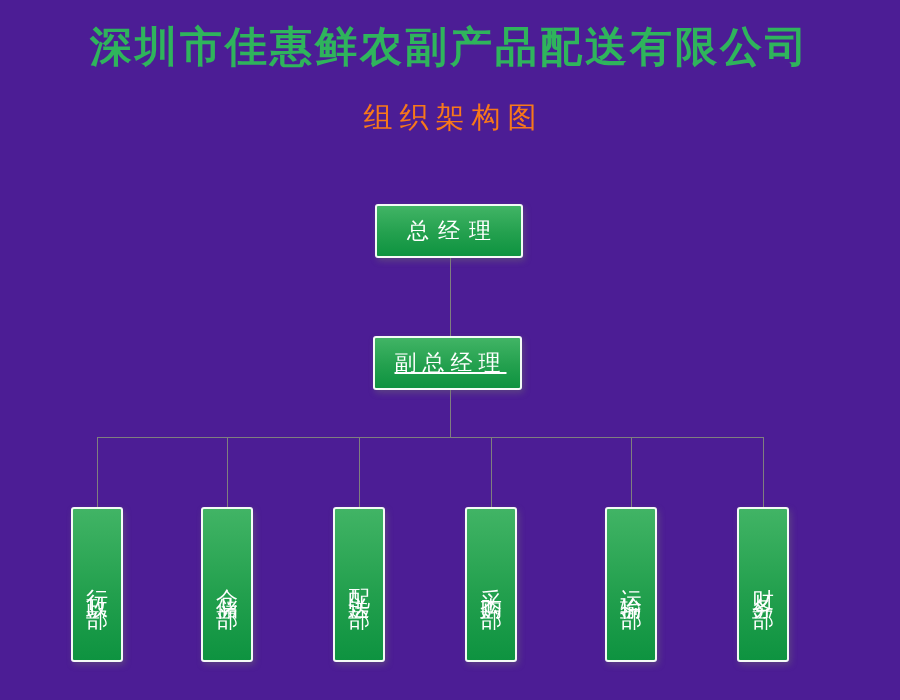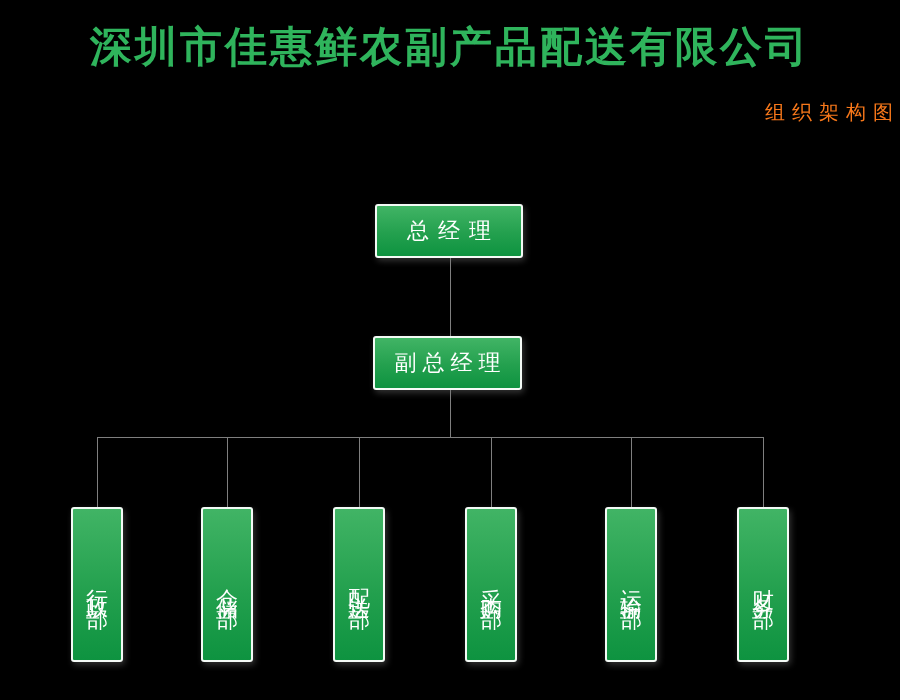--- a/index.html
+++ b/index.html
@@ -3,21 +3,21 @@
 <meta charset="utf-8">
 <style>
   * { margin: 0; padding: 0; box-sizing: border-box; }
   html, body { background: #ffffff; }
   body { font-family: "Liberation Sans", "DejaVu Sans", sans-serif; }
 
   .canvas {
     position: relative;
     width: 900px;
     height: 700px;
-    background: #000000;
+    background: #4c1d95;
     overflow: hidden;
   }
 
   .company-title {
     position: absolute;
     top: 24px;
     left: 0;
     width: 100%;
     text-align: center;
     font-size: 42px;
@@ -25,22 +25,22 @@
     color: #2fb45c;
     letter-spacing: 3px;
     line-height: 1.1;
   }
 
   .chart-subtitle {
     position: absolute;
     top: 100px;
     left: 0;
     width: 100%;
-    text-align: right;
-    font-size: 20px;
+    text-align: center;
+    font-size: 29px;
     font-weight: 500;
     color: #f8781a;
     letter-spacing: 7px;
     text-indent: 7px;
     line-height: 1.2;
   }
 
   .node {
     position: absolute;
     background: linear-gradient(180deg, #41b465 0%, #23a04e 55%, #0e9340 100%);
@@ -59,20 +59,21 @@
     width: 148px; height: 54px;
     letter-spacing: 9px;
     text-indent: 9px;
   }
 
   .node-deputy {
     left: 373px; top: 336px;
     width: 149px; height: 54px;
     letter-spacing: 6px;
     text-indent: 6px;
+    text-decoration: underline;
   }
 
   .node-dept {
     top: 507px;
     width: 52px; height: 155px;
   }
   .node-dept .v-label {
     writing-mode: vertical-rl;
     text-orientation: upright;
     letter-spacing: 9px;

